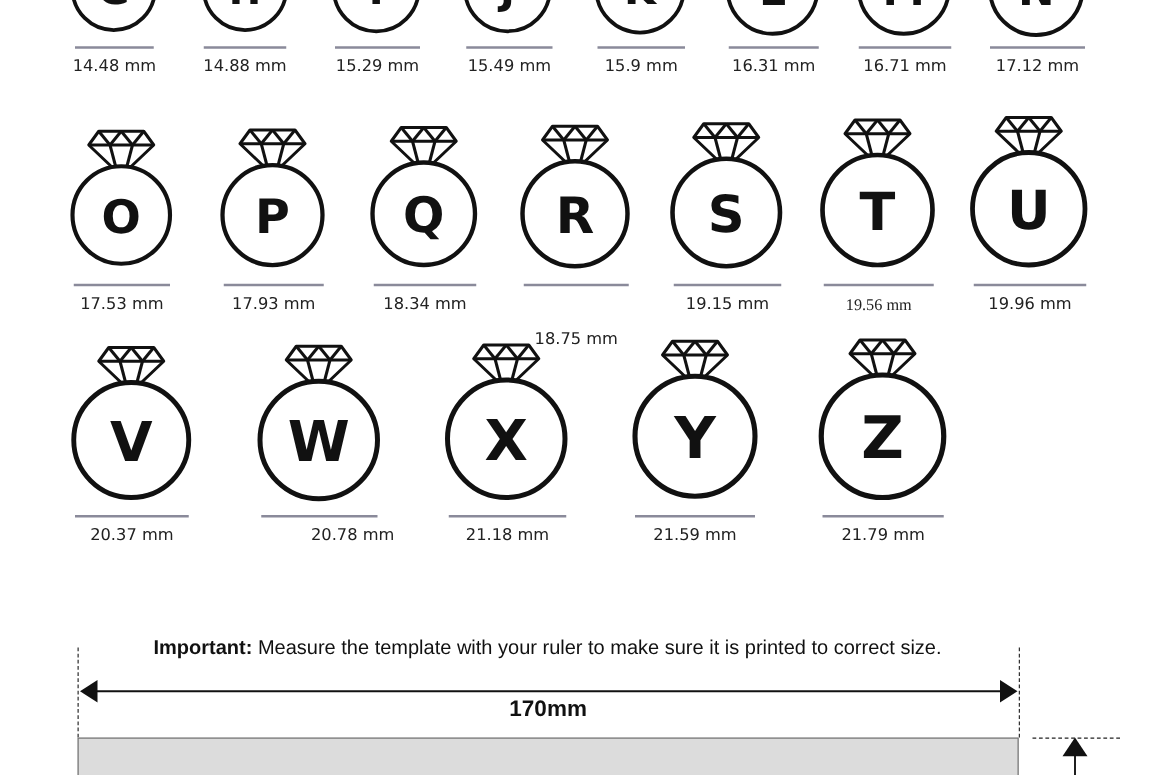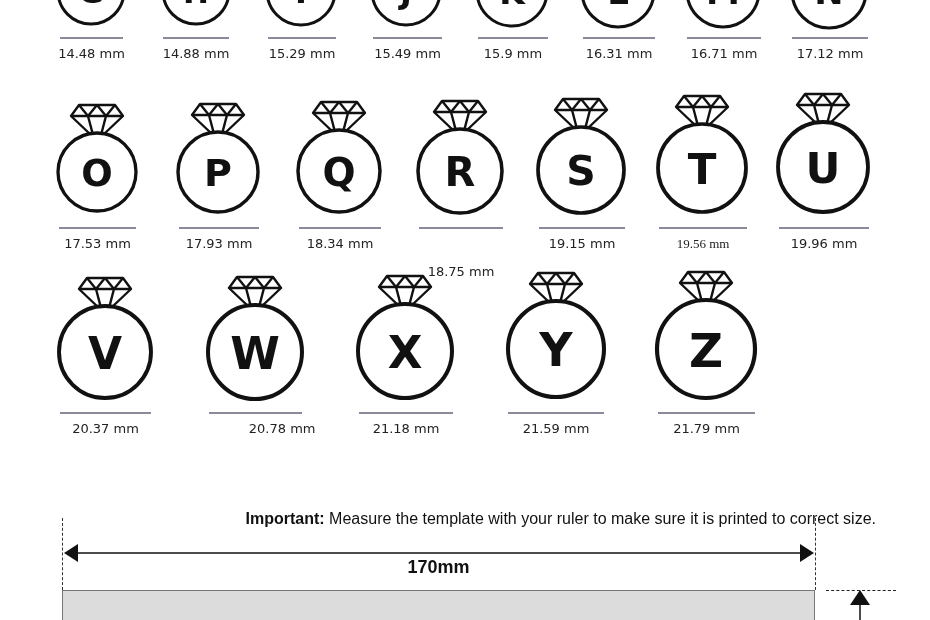--- a/index.html
+++ b/index.html
@@ -2,21 +2,21 @@
 <html><head>
 <meta charset="utf-8">
 <style>
   html, body { margin: 0; padding: 0; background: #ffffff; }
   body { width: 930px; height: 620px; position: relative; overflow: hidden;
          font-family: "DejaVu Sans", sans-serif; color: #111; }
   .ring { position: absolute; }
   .ring svg { overflow: visible; display: block; }
   .size-line { position: absolute; height: 1.5px; background: #8a8a9a; }
   .size-label { position: absolute; font-size: 13px; color: #222; text-align: center; width: 120px; transform: translateX(-50%); }
-  .notice { position: absolute; left: 0; width: 876px; top: 510px; text-align: right;
+  .notice { position: absolute; left: 0; width: 876px; top: 510px; text-align: center;
             font-family: "Liberation Sans", sans-serif; font-size: 16px; color: #111; }
   .notice b { font-weight: bold; }
   .dim-label { position: absolute; top: 557px; left: 62px; width: 753px; text-align: center;
                font-family: "Liberation Sans", sans-serif; font-weight: bold; font-size: 18px; }
   .dash-v { position: absolute; width: 0; border-left: 1.5px dashed #333; }
   .dash-h { position: absolute; height: 0; border-top: 1.5px dashed #222; }
   .strip { position: absolute; left: 62px; top: 590px; width: 753px; height: 40px;
            background: #dcdcdc; border: 1px solid #777; box-sizing: border-box; }
 </style>
 </head>

